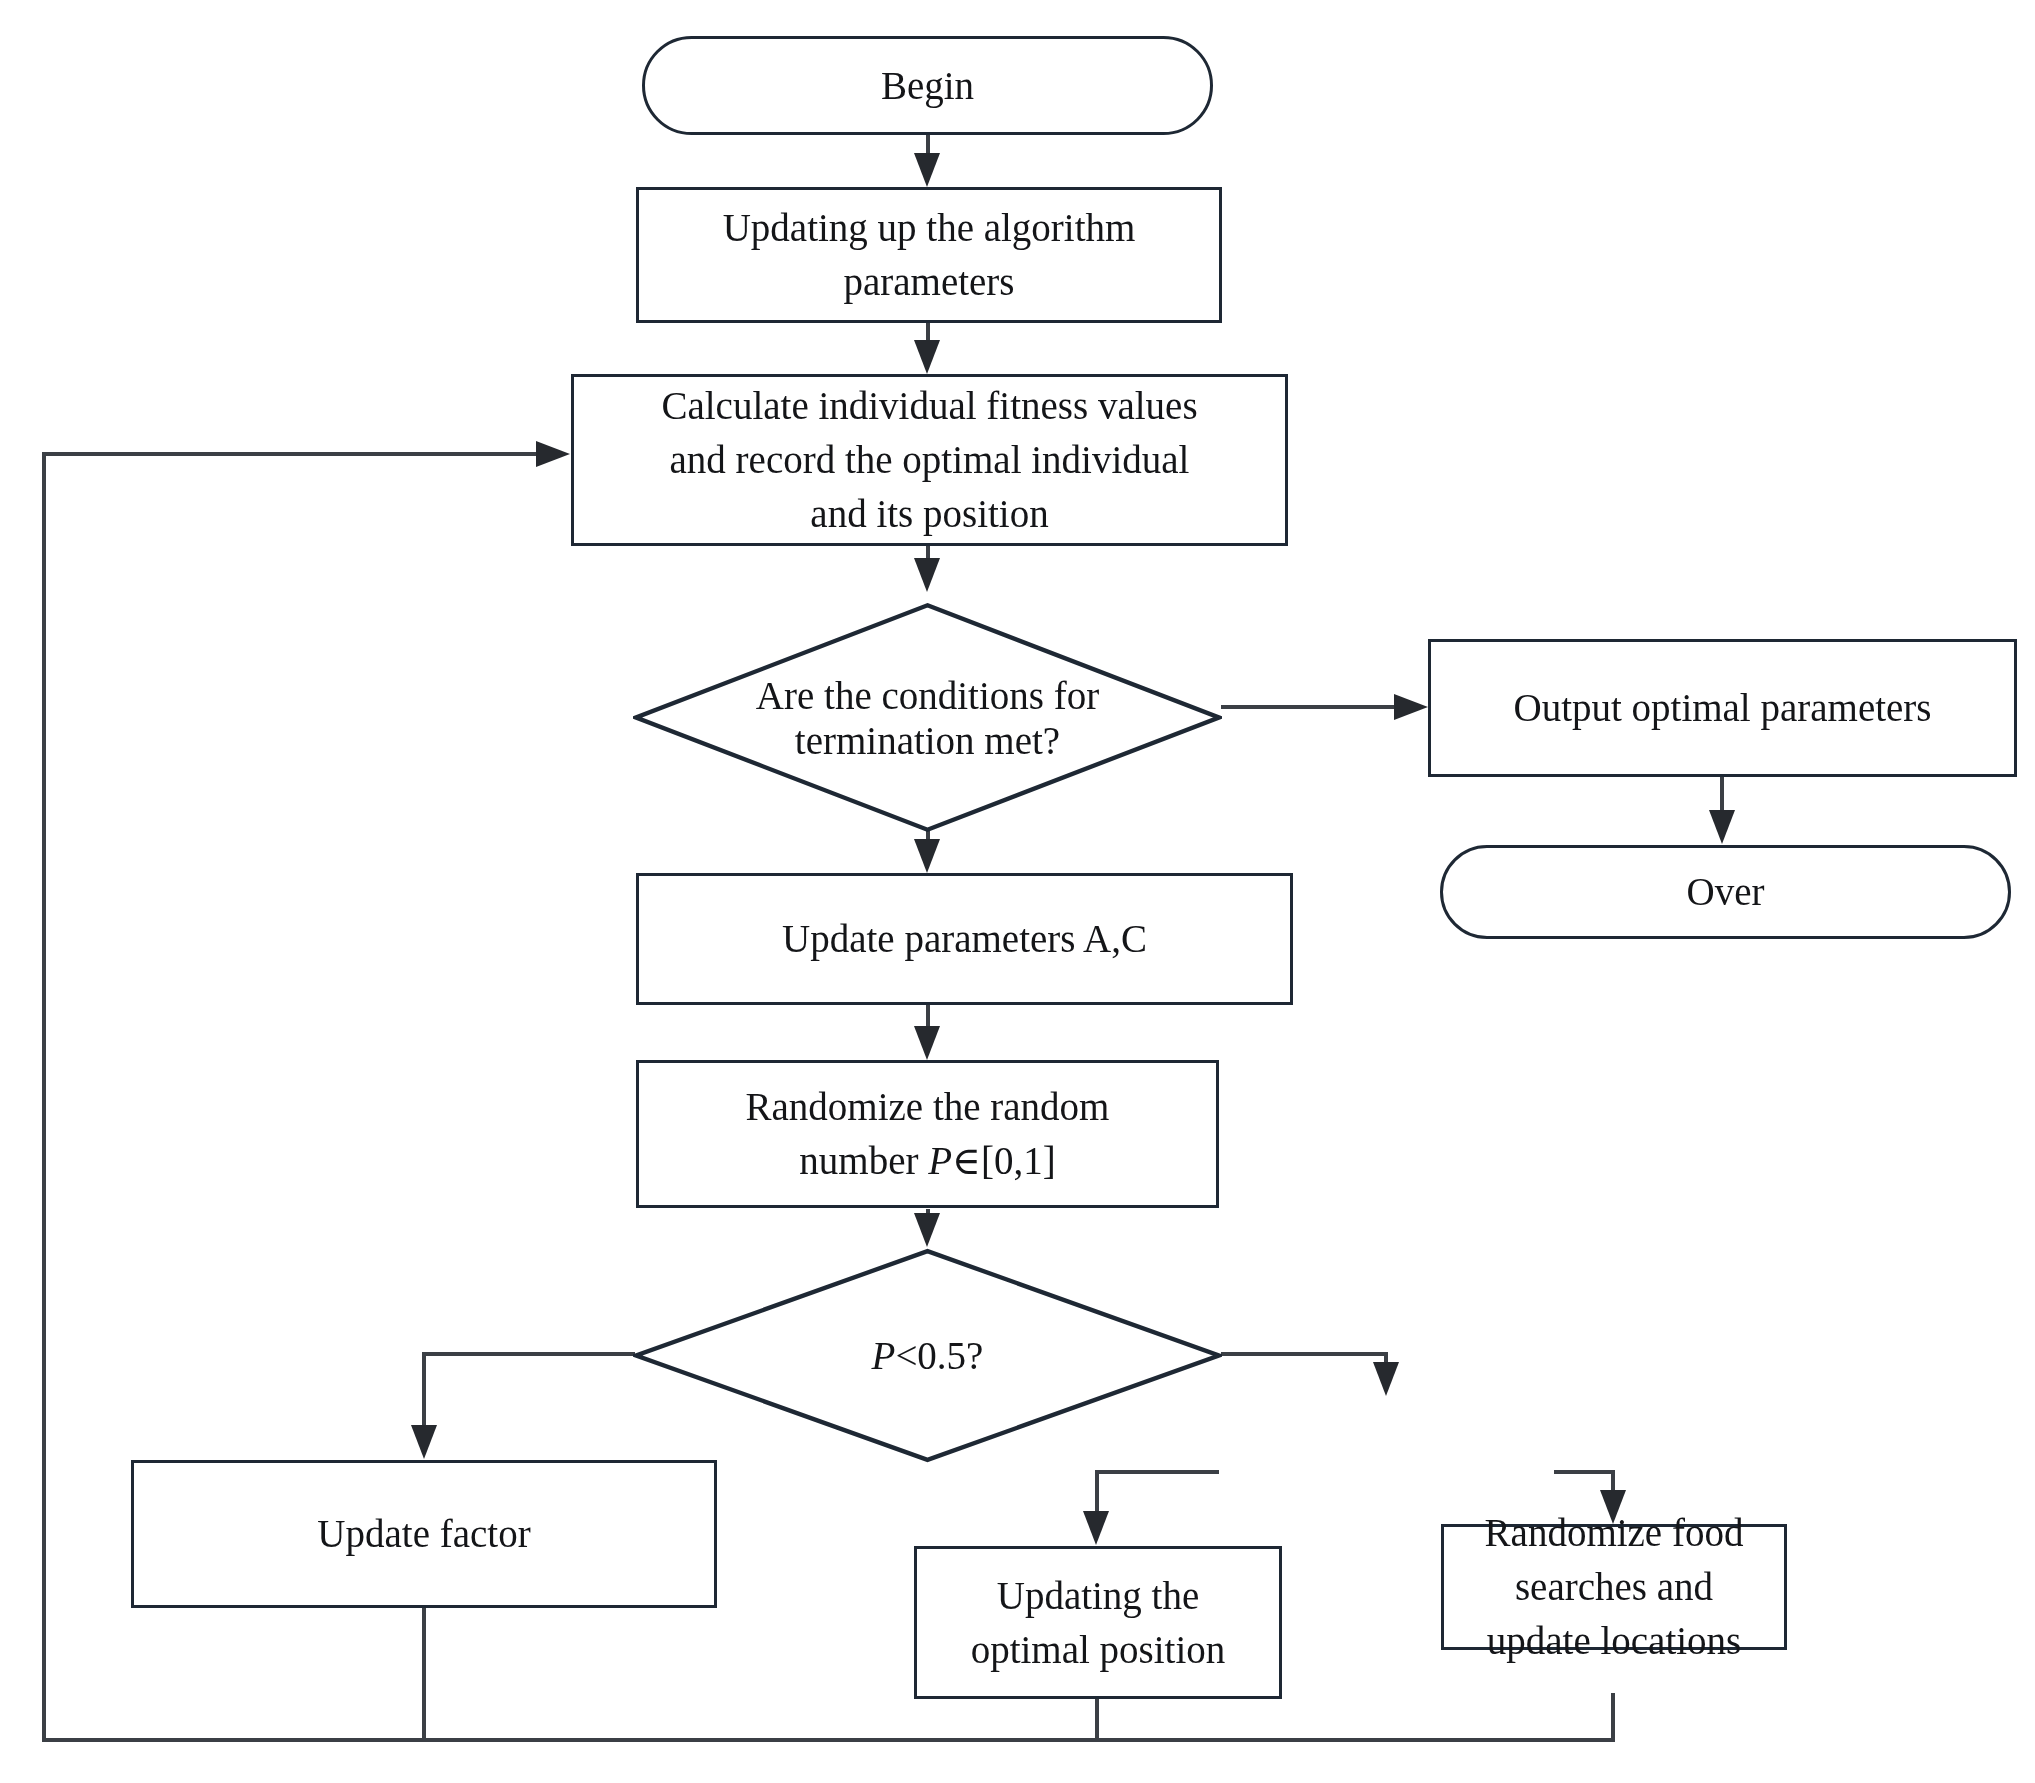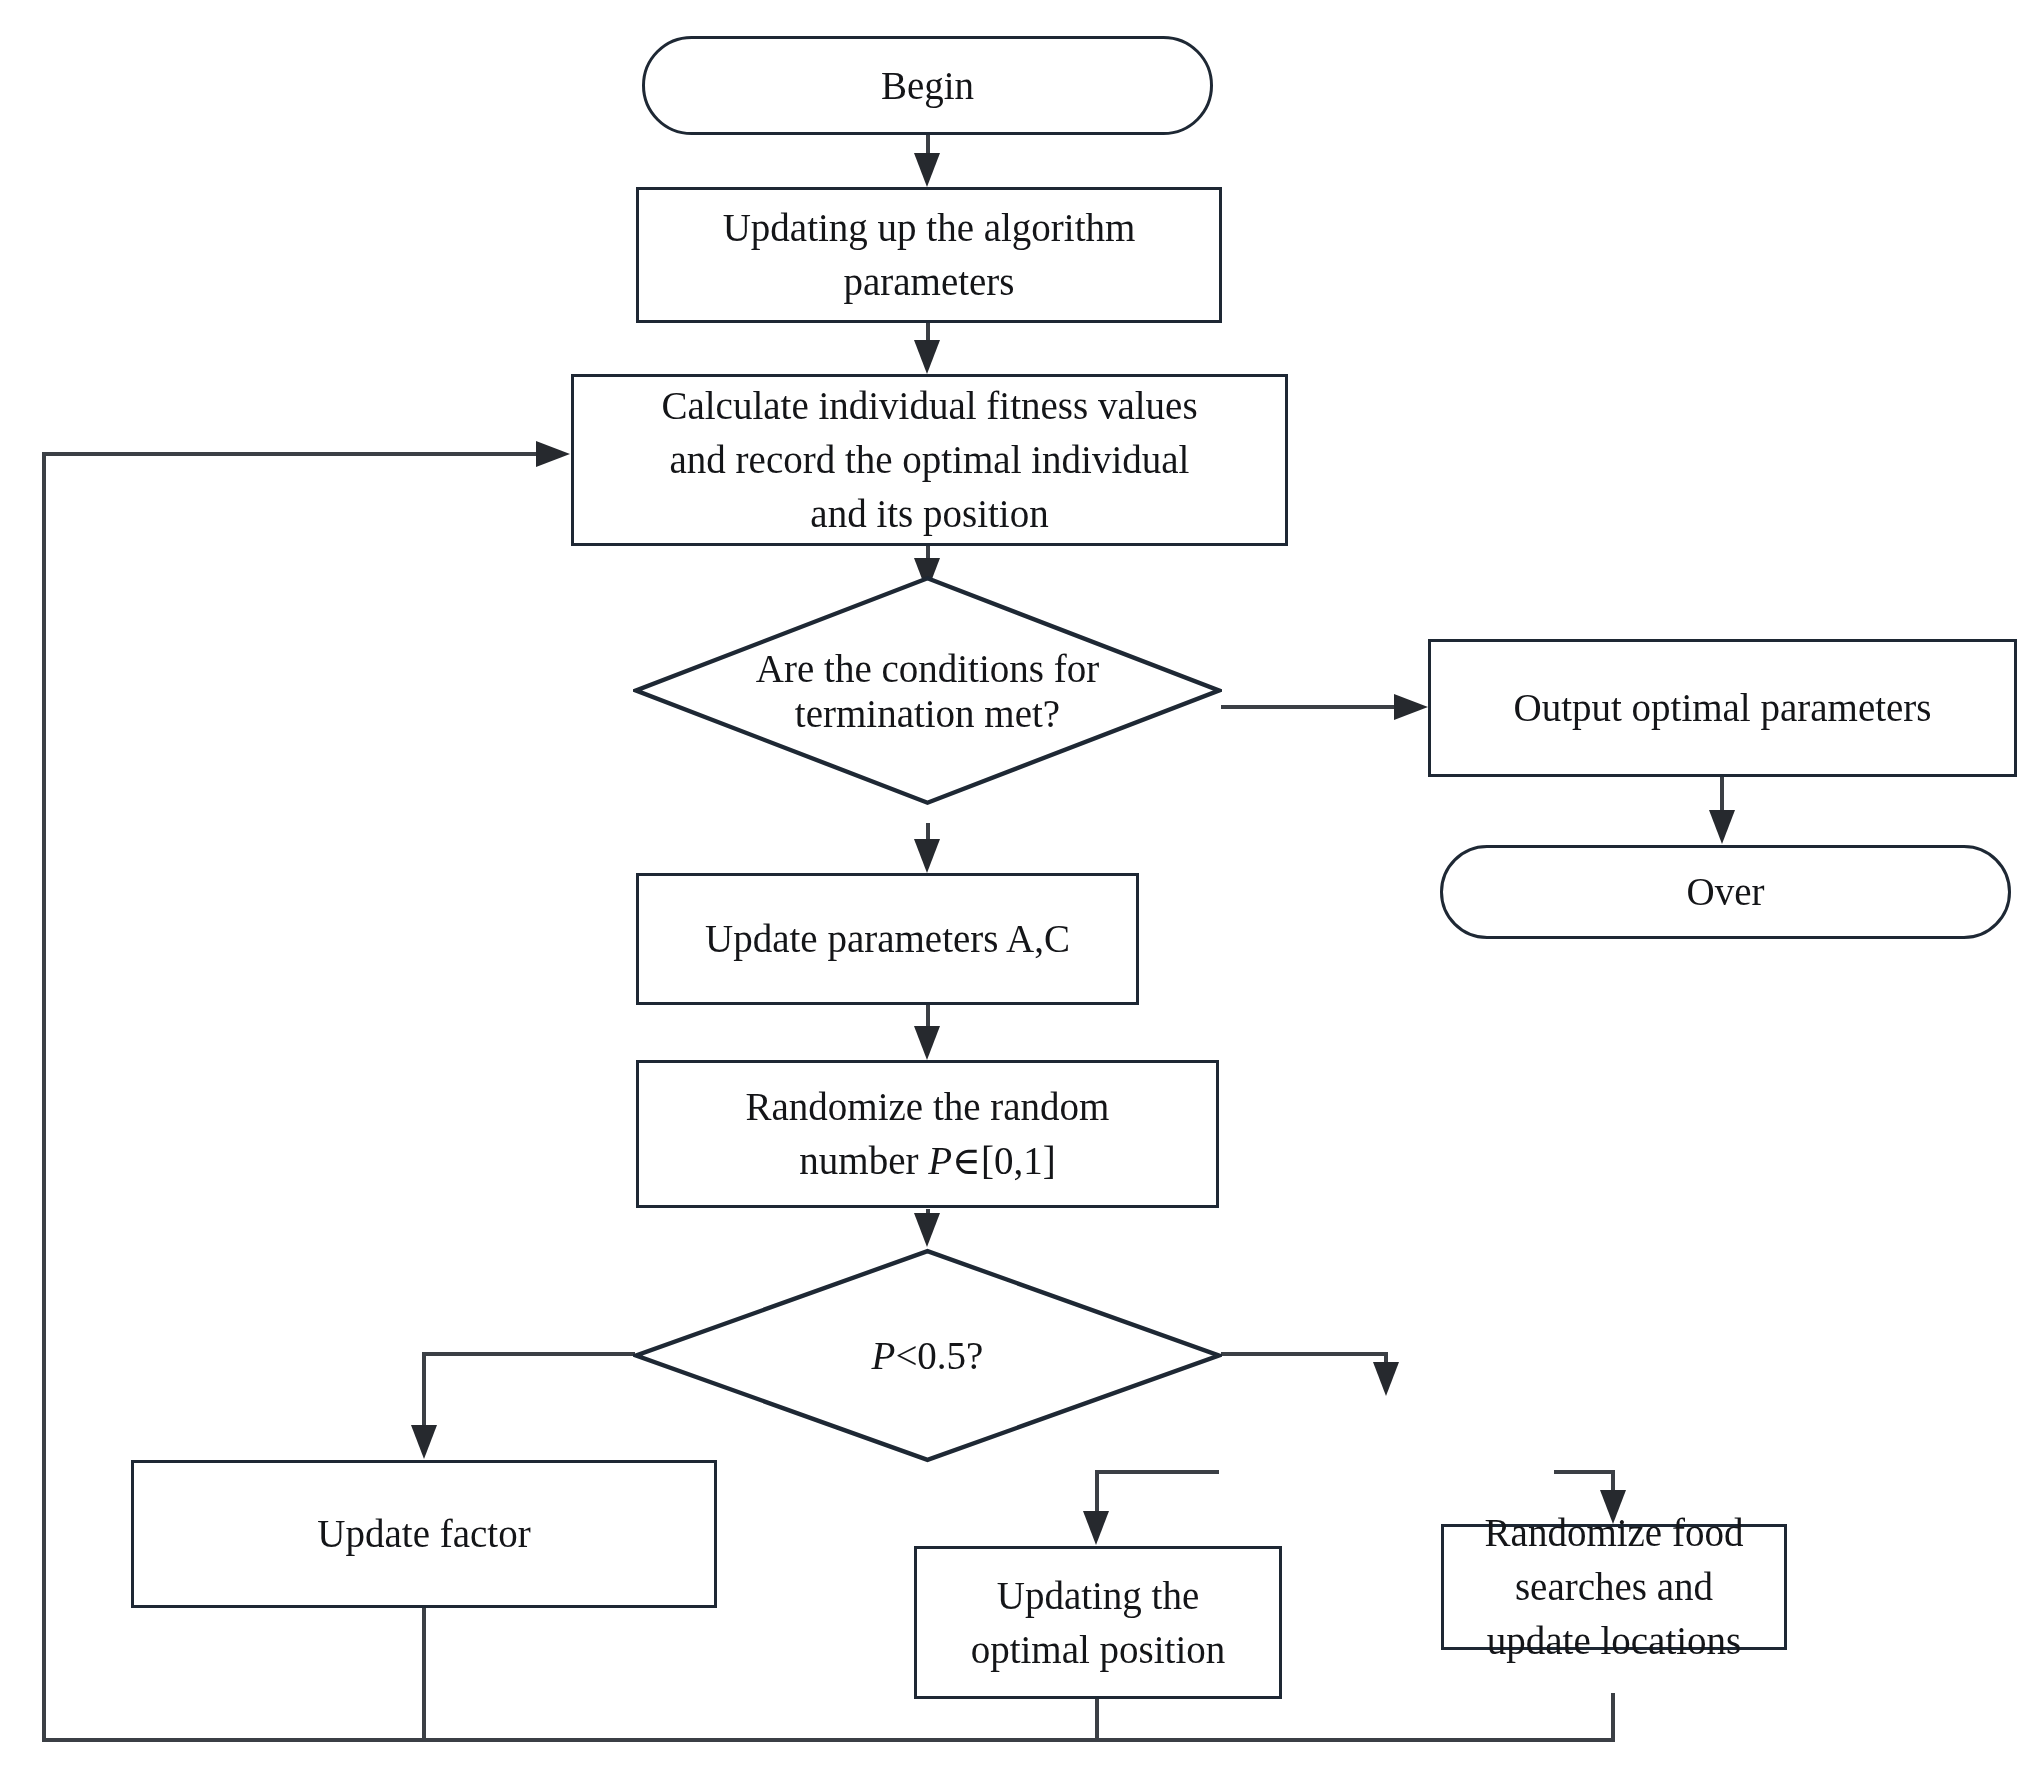--- a/index.html
+++ b/index.html
@@ -91,37 +91,37 @@
     <div class="label">Updating up the algorithm
 parameters</div>
   </div>
 
   <div class="node" style="left:571px;top:374px;width:717px;height:172px">
     <div class="label">Calculate individual fitness values
 and record the optimal individual
 and its position</div>
   </div>
 
-  <div class="diamond" style="left:633px;top:575px;width:589px;height:231px">
+  <div class="diamond" style="left:633px;top:602px;width:589px;height:231px">
     <svg width="589" height="231" viewBox="0 0 945 370">
       <polygon class="dshape" points="472.5,5 940,185 472.5,365 5,185"></polygon>
     </svg>
     <div class="label">Are the conditions for
 termination met?</div>
   </div>
 
   <div class="node capsule" style="left:1440px;top:845px;width:571px;height:94px">
     <div class="label">Over</div>
   </div>
 
   <div class="node" style="left:1428px;top:639px;width:589px;height:138px">
     <div class="label">Output optimal parameters</div>
   </div>
 
-  <div class="node" style="left:636px;top:873px;width:503px;height:132px">
+  <div class="node" style="left:636px;top:873px;width:657px;height:132px">
     <div class="label">Update parameters A,C</div>
   </div>
 
   <div class="node" style="left:636px;top:1060px;width:583px;height:148px">
     <div class="label"><span>Randomize the random</span><br><span>number </span><i>P</i><span>∈[0,1]</span></div>
   </div>
 
   <div class="diamond" style="left:633px;top:1248px;width:589px;height:215px">
     <svg width="589" height="215" viewBox="0 0 945 345">
       <polygon class="dshape" points="472.5,5 940,172.5 472.5,340 5,172.5"></polygon>

